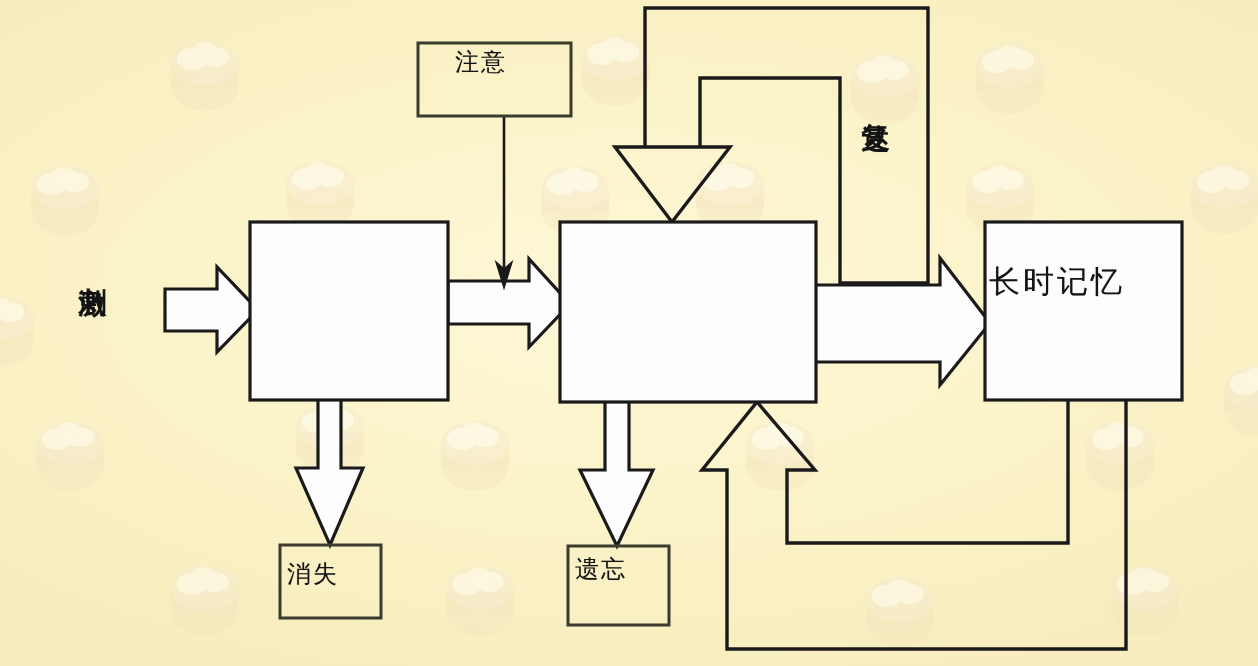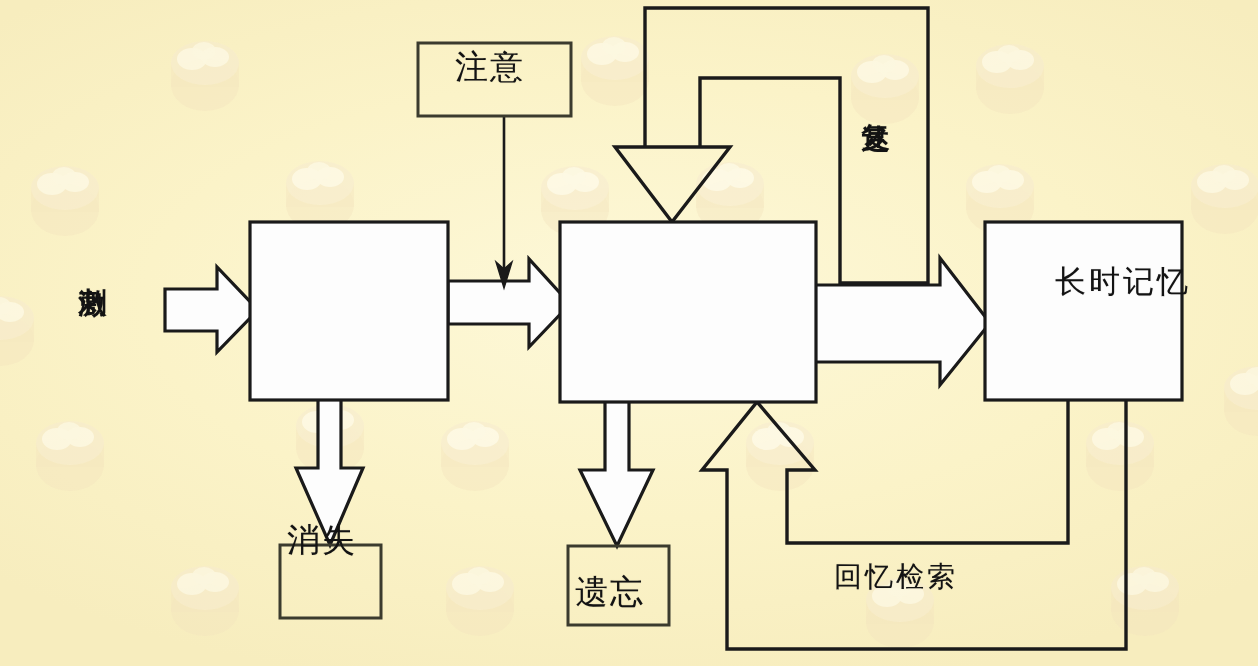--- a/index.html
+++ b/index.html
@@ -34,21 +34,21 @@
     color: #131313;
     white-space: nowrap;
     line-height: 1;
     text-shadow: 0 0 1px rgba(0,0,0,0.25);
   }
   .box-label {
     font-size: 31px;
     letter-spacing: 3px;
   }
   .small-box-label {
-    font-size: 33px;
+    font-size: 24px;
     letter-spacing: 2px;
   }
   .vert-label {
     font-size: 28px;
     letter-spacing: 2px;
     writing-mode: vertical-rl;
     text-orientation: upright;
     font-weight: bold;
   }
   .path-label {
@@ -128,27 +128,26 @@
 
     <rect x="418" y="43" width="153" height="73" fill="none" stroke="#3b3b2e" stroke-width="3"></rect>
 
     <rect x="280" y="545" width="101" height="73" fill="none" stroke="#3b3b2e" stroke-width="3"></rect>
 
     <rect x="568" y="546" width="101" height="79" fill="none" stroke="#3b3b2e" stroke-width="3"></rect>
   </svg>
 
 
 
-  <div class="label box-label" style="left:1055px; top:266px;">长时记忆</div>
+  <div class="label box-label" style="left:989px; top:266px;">长时记忆</div>
 
   <div class="label small-box-label" style="left:455px; top:50px;">注意</div>
 
-  <div class="label small-box-label" style="left:287px; top:523px;text-align:right;">消失</div>
+  <div class="label small-box-label" style="left:287px; top:562px;text-align:right;">消失</div>
 
-  <div class="label small-box-label" style="left:575px; top:575px;">遗忘</div>
+  <div class="label small-box-label" style="left:575px; top:557px;">遗忘</div>
 
   <div class="label vert-label" style="left:78px; top:265px;">刺激</div>
 
   <div class="label vert-label" style="left:861px; top:100px;">复述</div>
 
-  <div class="label path-label" style="left:834px; top:563px;">回忆检索</div>
 
 </div>
 
 </body></html>

